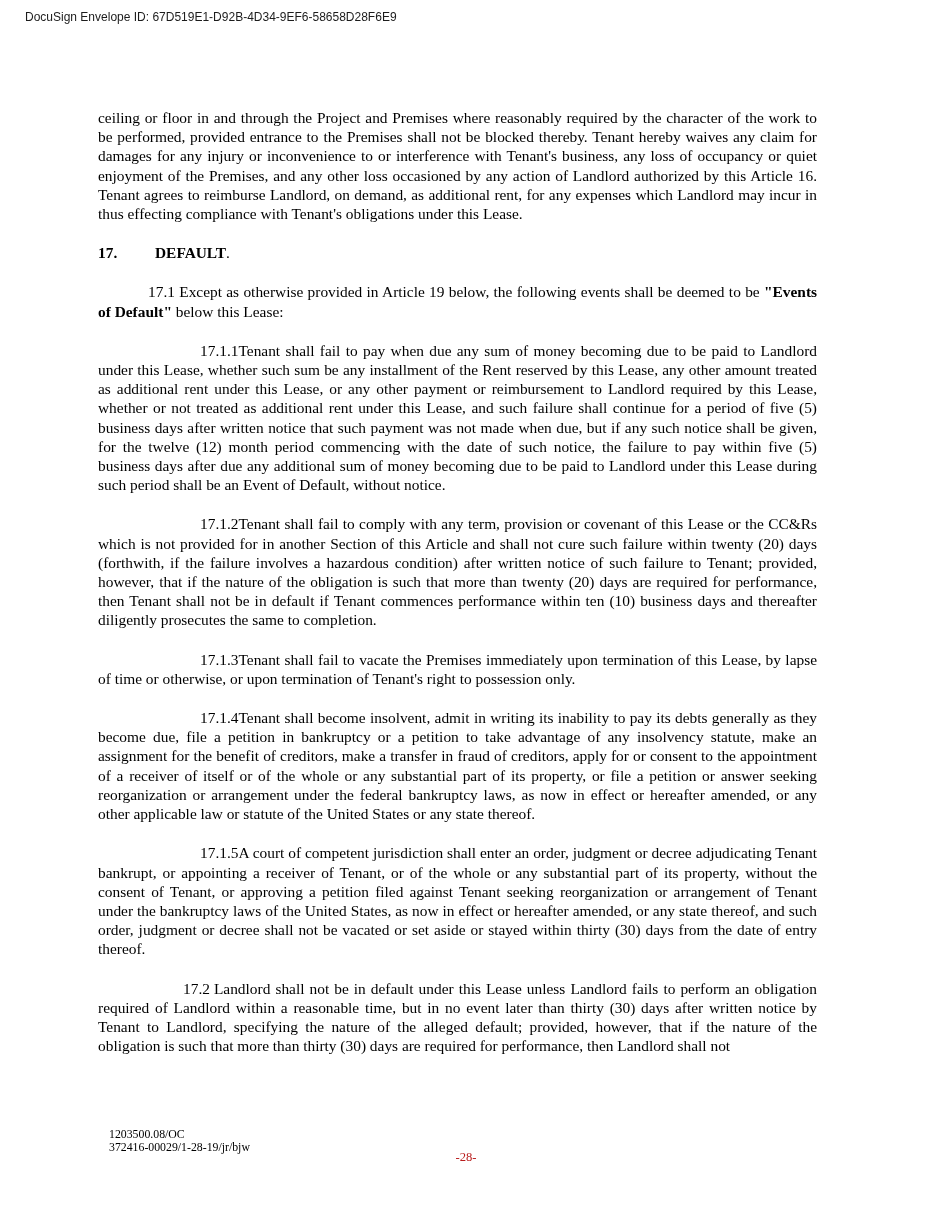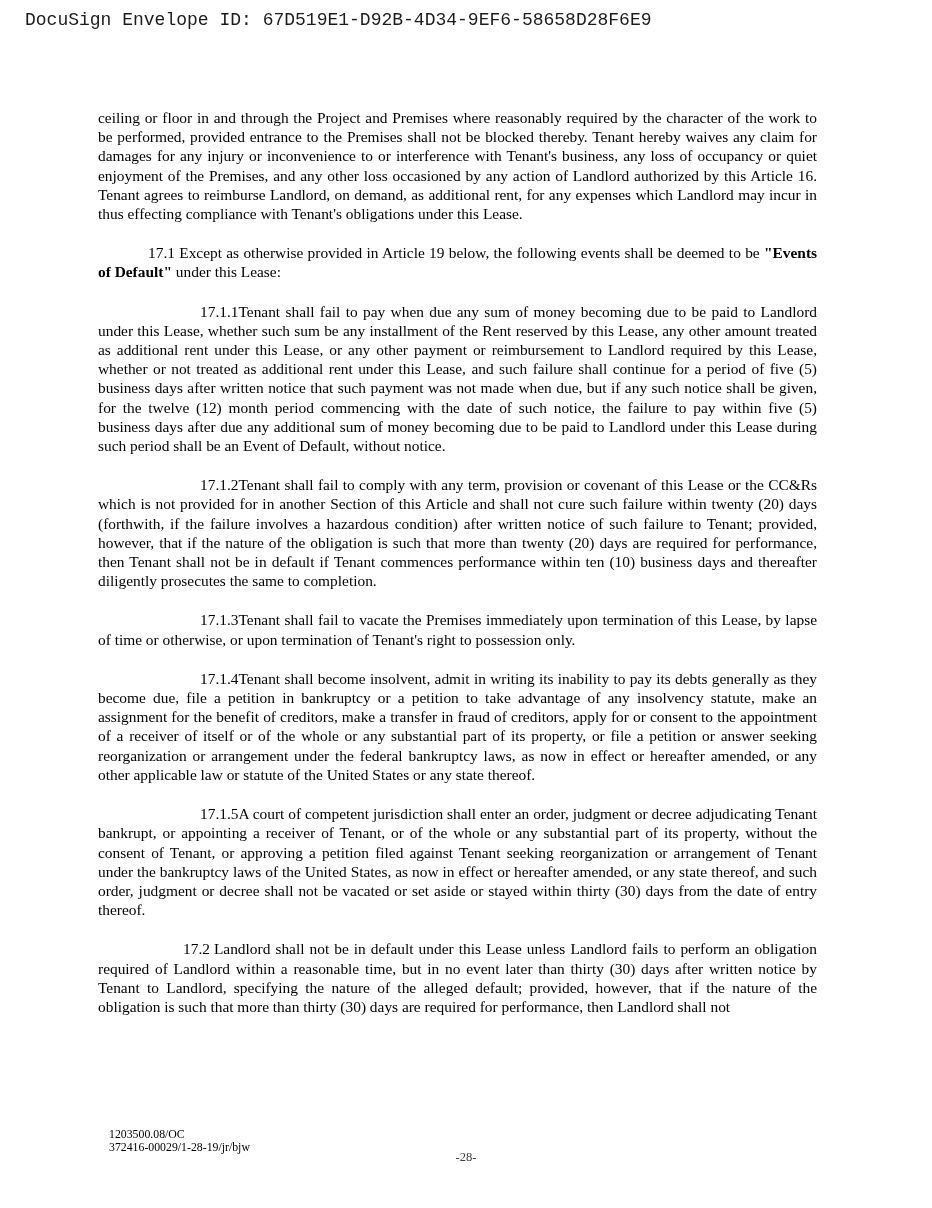--- a/index.html
+++ b/index.html
@@ -13,22 +13,22 @@
     height: 1208px;
     background: #ffffff;
     color: #000000;
     font-family: "Liberation Serif", "DejaVu Serif", serif;
     overflow: hidden;
   }
   .ds-header {
     position: absolute;
     left: 25px;
     top: 10px;
-    font-family: Liberation Mono, monospace;
-    font-size: 18px;
+    font-family: Liberation Sans, sans-serif;
+    font-size: 12px;
     color: #1c1c1c;
     white-space: nowrap;
   }
   .doc {
     position: absolute;
     left: 98px;
     top: 108px;
     width: 719px;
   }
   .doc p {
@@ -74,36 +74,37 @@
     line-height: 13.2px;
     color: #000000;
   }
   .footer-page {
     position: absolute;
     left: 0;
     top: 1150px;
     width: 932px;
     text-align: center;
     font-size: 12.6px;
-    color: #404040;
+    color: #b91c1c;
   }
 </style>
 </head>
 <body>
 
 <div class="page">
 
   <div class="ds-header">DocuSign Envelope ID: 67D519E1-D92B-4D34-9EF6-58658D28F6E9</div>
 
   <div class="doc">
 
     <p class="first">ceiling or floor in and through the Project and Premises where reasonably required by the character of the work to be performed, provided entrance to the Premises shall not be blocked thereby.  Tenant hereby waives any claim for damages for any injury or inconvenience to or interference with Tenant's business, any loss of occupancy or quiet enjoyment of the Premises, and any other loss occasioned by any action of Landlord authorized by this Article 16.  Tenant agrees to reimburse Landlord, on demand, as additional rent, for any expenses which Landlord may incur in thus effecting compliance with Tenant's obligations under this Lease.</p>
 
+    <p class="heading"><span class="h-num">17.</span><span>DEFAULT</span><span class="h-suffix">.</span></p>
 
-    <p class="indent-half"><span>17.1 Except as otherwise provided in Article 19 below, the following events shall be deemed to be </span><span class="bold">"Events of Default"</span><span> under this Lease:</span></p>
+    <p class="indent-half"><span>17.1 Except as otherwise provided in Article 19 below, the following events shall be deemed to be </span><span class="bold">"Events of Default"</span><span> below this Lease:</span></p>
 
     <p class="indent-full"><span class="sub-num">17.1.1</span><span>Tenant shall fail to pay when due any sum of money becoming due to be paid to Landlord under this Lease, whether such sum be any installment of the Rent reserved by this Lease, any other amount treated as additional rent under this Lease, or any other payment or reimbursement to Landlord required by this Lease, whether or not treated as additional rent under this Lease, and such failure shall continue for a period of five (5) business days after written notice that such payment was not made when due, but if any such notice shall be given, for the twelve (12) month period commencing with the date of such notice, the failure to pay within five (5) business days after due any additional sum of money becoming due to be paid to Landlord under this Lease during such period shall be an Event of Default, without notice.</span></p>
 
     <p class="indent-full"><span class="sub-num">17.1.2</span><span>Tenant shall fail to comply with any term, provision or covenant of this Lease or the CC&amp;Rs which is not provided for in another Section of this Article and shall not cure such failure within twenty (20) days (forthwith, if the failure involves a hazardous condition) after written notice of such failure to Tenant; provided, however, that if the nature of the obligation is such that more than twenty (20) days are required for performance, then Tenant shall not be in default if Tenant commences performance within ten (10) business days and thereafter diligently prosecutes the same to completion.</span></p>
 
     <p class="indent-full"><span class="sub-num">17.1.3</span><span>Tenant shall fail to vacate the Premises immediately upon termination of this Lease, by lapse of time or otherwise, or upon termination of Tenant's right to possession only.</span></p>
 
     <p class="indent-full"><span class="sub-num">17.1.4</span><span>Tenant shall become insolvent, admit in writing its inability to pay its debts generally as they become due, file a petition in bankruptcy or a petition to take advantage of any insolvency statute, make an assignment for the benefit of creditors, make a transfer in fraud of creditors, apply for or consent to the appointment of a receiver of itself or of the whole or any substantial part of its property, or file a petition or answer seeking reorganization or arrangement under the federal bankruptcy laws, as now in effect or hereafter amended, or any other applicable law or statute of the United States or any state thereof.</span></p>
 
     <p class="indent-full"><span class="sub-num">17.1.5</span><span>A court of competent jurisdiction shall enter an order, judgment or decree adjudicating Tenant bankrupt, or appointing a receiver of Tenant, or of the whole or any substantial part of its property, without the consent of Tenant, or approving a petition filed against Tenant seeking reorganization or arrangement of Tenant under the bankruptcy laws of the United States, as now in effect or hereafter amended, or any state thereof, and such order, judgment or decree shall not be vacated or set aside or stayed within thirty (30) days from the date of entry thereof.</span></p>

